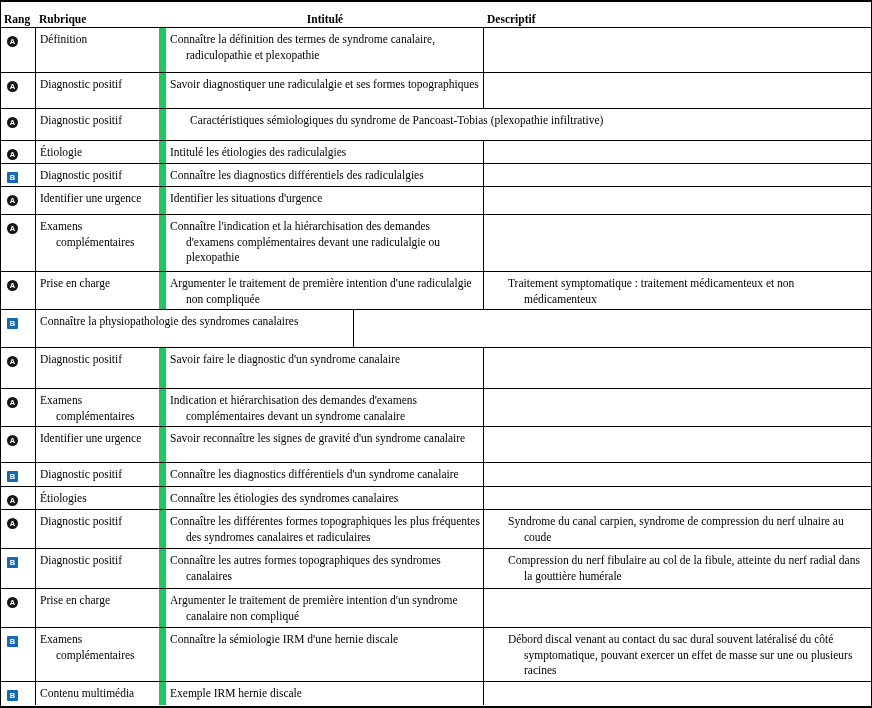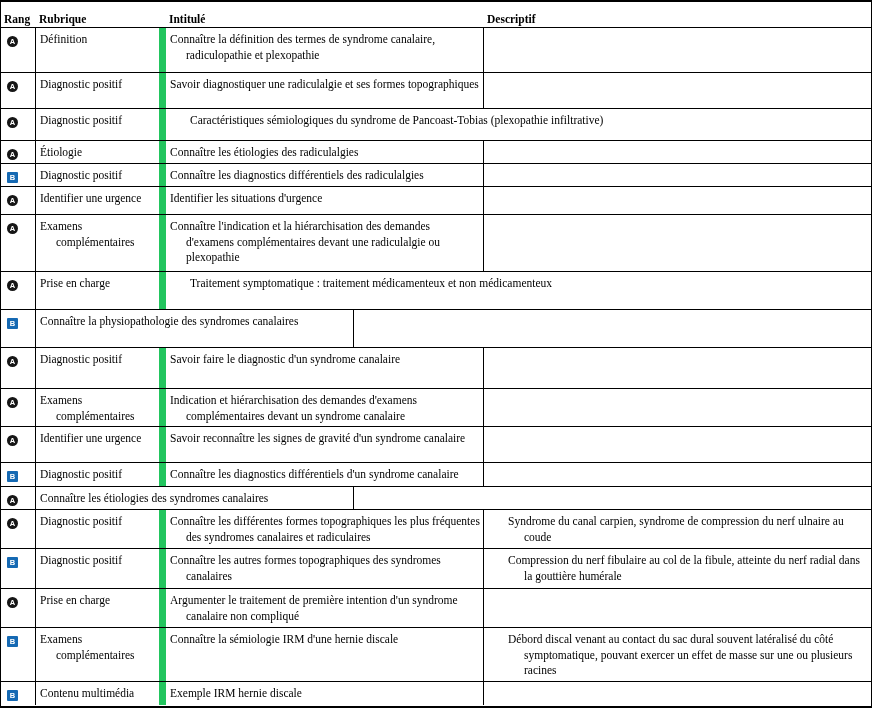--- a/index.html
+++ b/index.html
@@ -29,21 +29,21 @@
   .header-cell {
     font-weight: bold;
     font-size: 11.5px;
     line-height: 15px;
     padding: 10px 3px 0 3px;
     white-space: nowrap;
     overflow: hidden;
   }
   .hc-rang      { width: 35px;  }
   .hc-rubrique  { width: 130px; }
-  .hc-intitule  { width: 318px; }
+  .hc-intitule  { width: 318px; text-align: center; }
   .hc-descriptif{ flex: 1;      }
   .body-row {
     display: flex;
     border-bottom: 1px solid #000;
     flex: none;
   }
   .body-row:last-child { border-bottom: none; }
   .cell {
     font-size: 11.5px;
     line-height: 15.5px;
@@ -104,21 +104,21 @@
         <div class="cell c-descriptif"></div>
       </div>
       <div class="body-row" style="height: 32px;">
         <div class="cell c-rang"><span class="badge badge-a" style="background: rgb(22, 22, 22);">A</span></div>
         <div class="cell c-rubrique">Diagnostic positif</div>
         <div class="cell c-descriptif">Caractéristiques sémiologiques du syndrome de Pancoast-Tobias (plexopathie infiltrative)</div>
       </div>
       <div class="body-row" style="height: 23px;">
         <div class="cell c-rang"><span class="badge badge-a" style="background: rgb(22, 22, 22);">A</span></div>
         <div class="cell c-rubrique">Étiologie</div>
-        <div class="cell c-intitule">Connaître les étiologies des radiculalgies</div>
+        <div class="cell c-intitule">Intitulé les étiologies des radiculalgies</div>
         <div class="cell c-descriptif"></div>
       </div>
       <div class="body-row" style="height: 23px;">
         <div class="cell c-rang"><span class="badge badge-b" style="background: rgb(21, 105, 179);">B</span></div>
         <div class="cell c-rubrique">Diagnostic positif</div>
         <div class="cell c-intitule">Connaître les diagnostics différentiels des radiculalgies</div>
         <div class="cell c-descriptif"></div>
       </div>
       <div class="body-row" style="height: 28px;">
         <div class="cell c-rang"><span class="badge badge-a" style="background: rgb(22, 22, 22);">A</span></div>
@@ -128,20 +128,21 @@
       </div>
       <div class="body-row" style="height: 57px;">
         <div class="cell c-rang"><span class="badge badge-a" style="background: rgb(22, 22, 22);">A</span></div>
         <div class="cell c-rubrique">Examens complémentaires</div>
         <div class="cell c-intitule">Connaître l'indication et la hiérarchisation des demandes d'examens complémentaires devant une radiculalgie ou plexopathie</div>
         <div class="cell c-descriptif"></div>
       </div>
       <div class="body-row" style="height: 38px;">
         <div class="cell c-rang"><span class="badge badge-a" style="background: rgb(22, 22, 22);">A</span></div>
         <div class="cell c-rubrique">Prise en charge</div>
+        <div class="cell c-intitule">Argumenter le traitement de première intention d'une radiculalgie non compliquée</div>
         <div class="cell c-descriptif">Traitement symptomatique : traitement médicamenteux et non médicamenteux</div>
       </div>
       <div class="body-row" style="height: 38px;">
         <div class="cell c-rang"><span class="badge badge-b" style="background: rgb(21, 105, 179);">B</span></div>
         <div class="cell c-intitule">Connaître la physiopathologie des syndromes canalaires</div>
         <div class="cell c-descriptif"></div>
       </div>
       <div class="body-row" style="height: 41px;">
         <div class="cell c-rang"><span class="badge badge-a" style="background: rgb(22, 22, 22);">A</span></div>
         <div class="cell c-rubrique">Diagnostic positif</div>
@@ -160,20 +161,21 @@
         <div class="cell c-descriptif"></div>
       </div>
       <div class="body-row" style="height: 24px;">
         <div class="cell c-rang"><span class="badge badge-b" style="background: rgb(21, 105, 179);">B</span></div>
         <div class="cell c-rubrique">Diagnostic positif</div>
         <div class="cell c-intitule">Connaître les diagnostics différentiels d'un syndrome canalaire</div>
         <div class="cell c-descriptif"></div>
       </div>
       <div class="body-row" style="height: 23px;">
         <div class="cell c-rang"><span class="badge badge-a" style="background: rgb(22, 22, 22);">A</span></div>
+        <div class="cell c-rubrique">Étiologies</div>
         <div class="cell c-intitule">Connaître les étiologies des syndromes canalaires</div>
         <div class="cell c-descriptif"></div>
       </div>
       <div class="body-row" style="height: 39px;">
         <div class="cell c-rang"><span class="badge badge-a" style="background: rgb(22, 22, 22);">A</span></div>
         <div class="cell c-rubrique">Diagnostic positif</div>
         <div class="cell c-intitule">Connaître les différentes formes topographiques les plus fréquentes des syndromes canalaires et radiculaires</div>
         <div class="cell c-descriptif">Syndrome du canal carpien, syndrome de compression du nerf ulnaire au coude</div>
       </div>
       <div class="body-row" style="height: 40px;">

